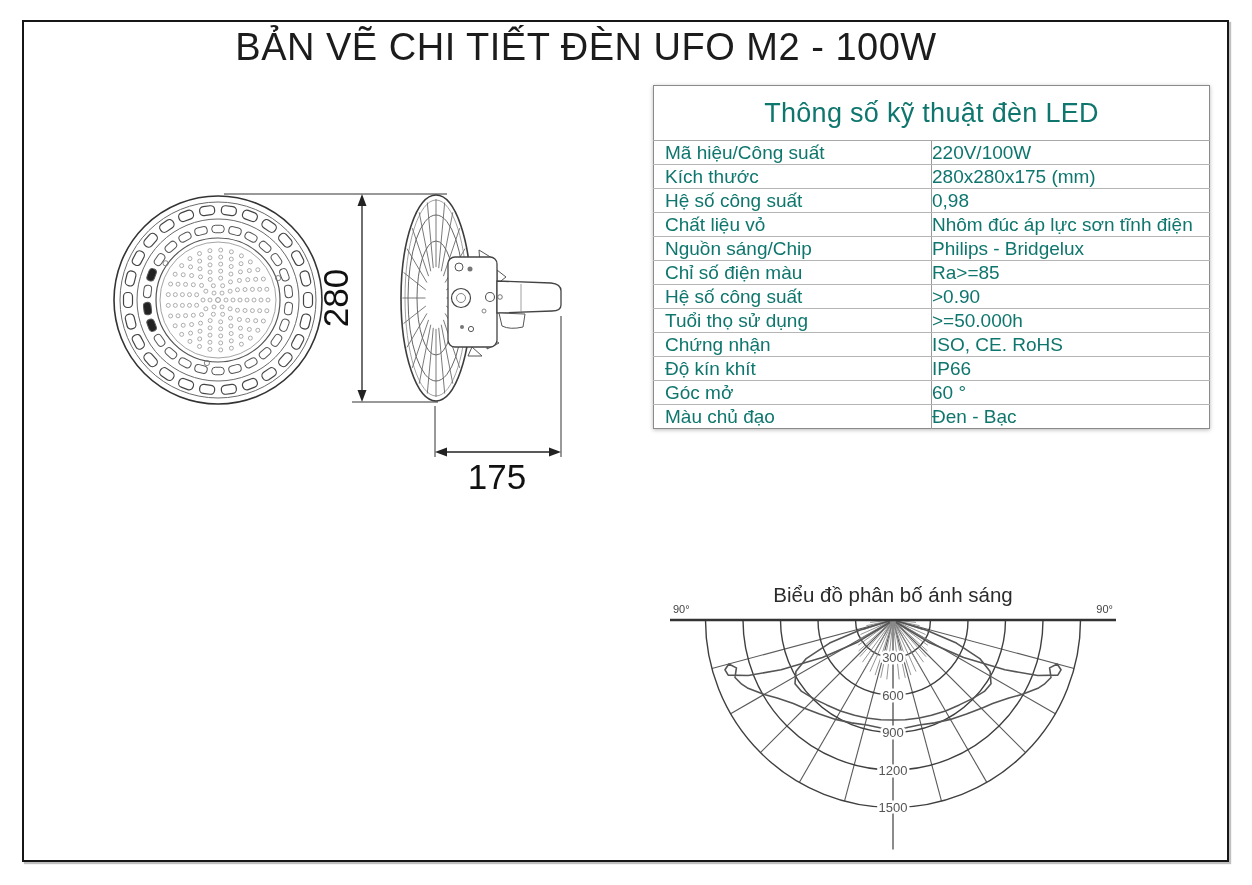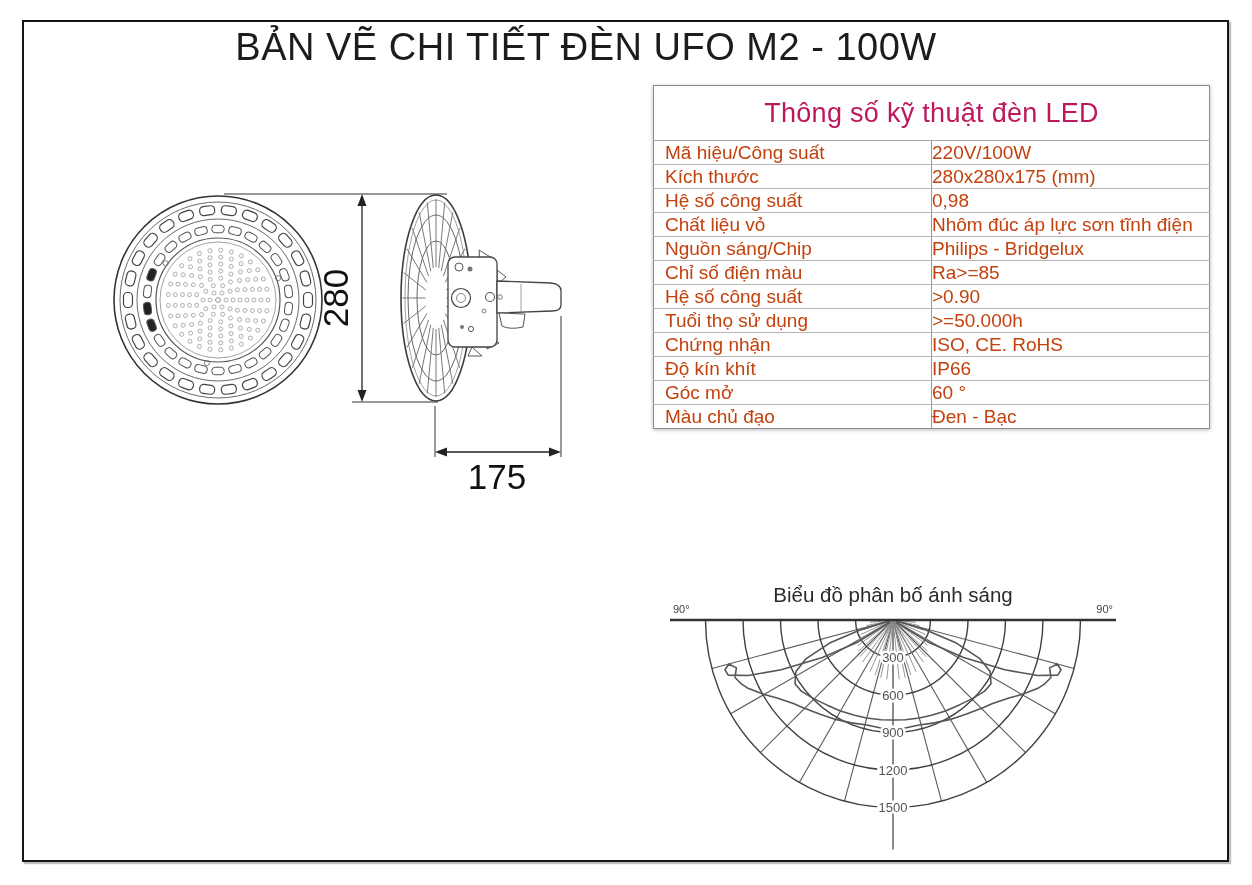--- a/index.html
+++ b/index.html
@@ -6,23 +6,23 @@
   #stage{position:relative;width:1252px;height:885px;background:#fff;
          font-family:"Liberation Sans",sans-serif;color:#1a1a1a;overflow:hidden;}
   .frame{position:absolute;left:22px;top:20px;width:1203px;height:838px;
          border:2px solid #161616;box-shadow:2px 2px 1px rgba(0,0,0,.25);}
   .doc-title{position:absolute;left:0;top:26px;width:1140px;text-align:center;
          font-size:38px;letter-spacing:.5px;color:#1c1c1c;white-space:nowrap;margin-left:16px;}
   
   .spec{position:absolute;left:653px;top:85px;width:557px;background:#fff;
         box-shadow:0 1px 4px rgba(0,0,0,.28);}
   .spec table{width:100%;border-collapse:collapse;table-layout:fixed;border:1px solid #8a8a8a;}
-  .spec th{height:52px;font-size:27px;font-weight:normal;color:#be185d;
+  .spec th{height:52px;font-size:27px;font-weight:normal;color:#0f766e;
            border-bottom:1px solid #a8a8a8;letter-spacing:.3px;}
-  .spec td{height:23px;font-size:19px;color:#c2410c;border-bottom:1px solid #b5b5b5;
+  .spec td{height:23px;font-size:19px;color:#0f766e;border-bottom:1px solid #b5b5b5;
            white-space:nowrap;overflow:hidden;padding:0;}
   .spec tr:last-child td{border-bottom:none;}
   .spec td.lbl{width:181px;padding-left:11px;border-right:1px solid #9a9a9a;text-align:left;}
   .spec td.val{text-align:left;}
   svg{position:absolute;}
   #views-svg{left:80px;top:170px;}
   #polar-svg{left:650px;top:555px;}
   svg text{font-family:"Liberation Sans",sans-serif;}
 </style>
 </head>

